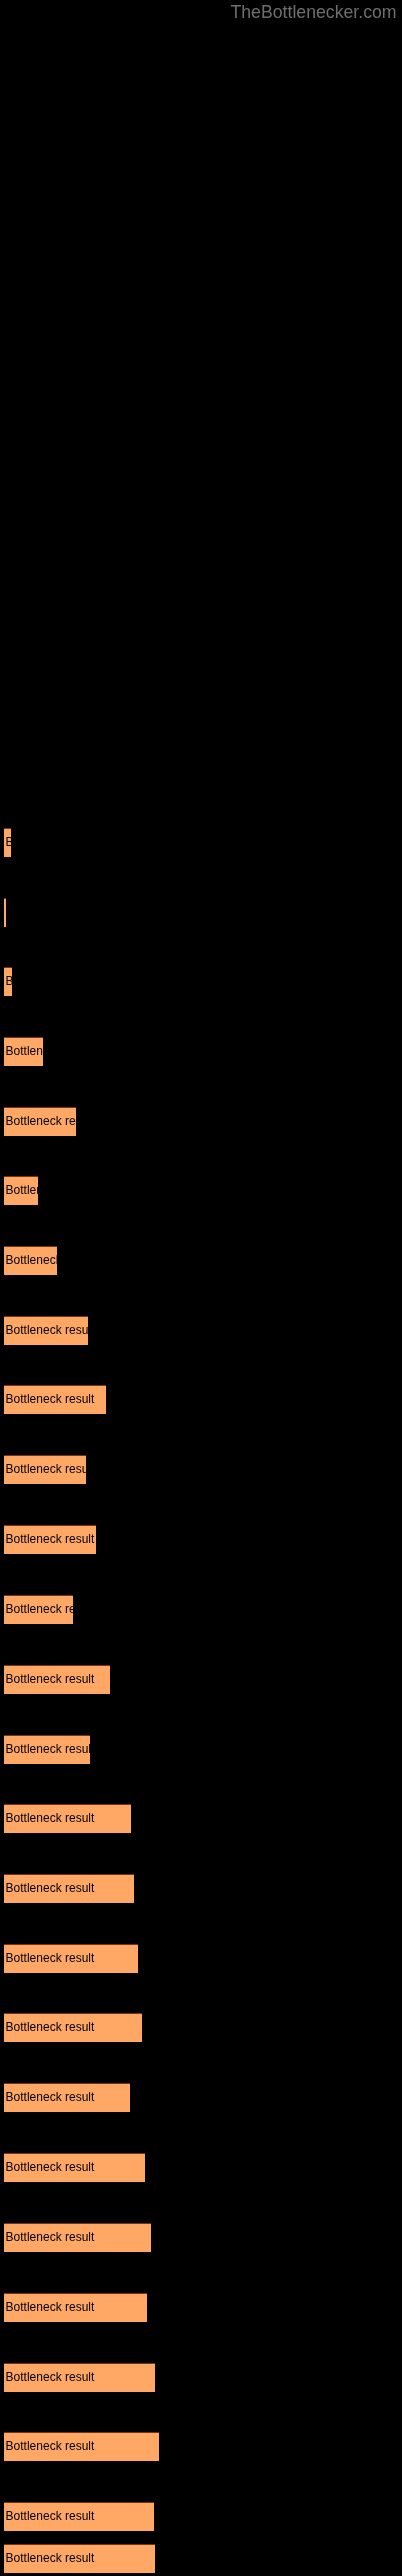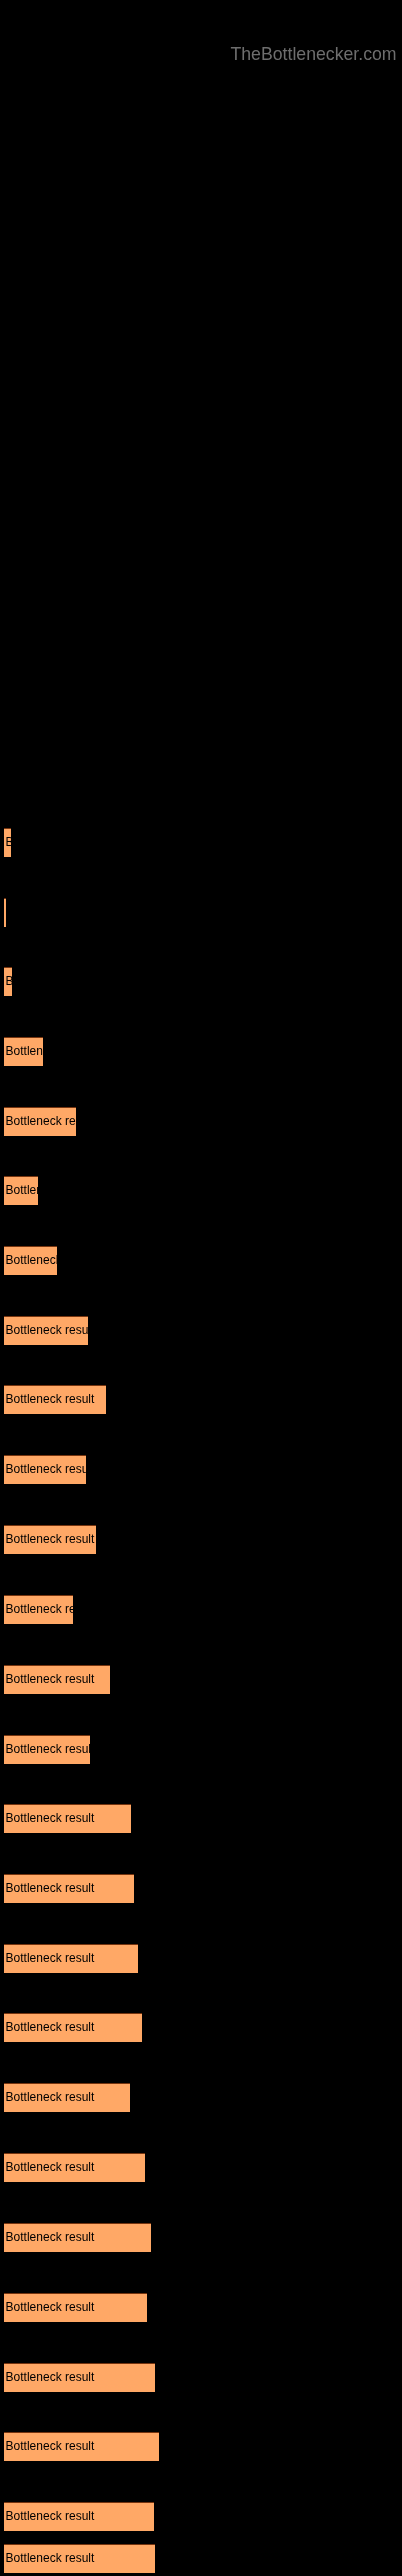--- a/index.html
+++ b/index.html
@@ -27,21 +27,20 @@
   #site-title {
     position: absolute;
     right: 6.4px;
     top: 1.6px;
     font-size: 17.7px;
     line-height: 21px;
     color: #6e6e6e;
     letter-spacing: 0px;
     white-space: nowrap;
     font-family: "Liberation Sans", sans-serif;
-    margin-top: 42px;
   }
   #chart-area {
     position: absolute;
     left: 0;
     top: 0;
     width: 403px;
     height: 2576px;
   }
   .bar-row {
     position: absolute;

